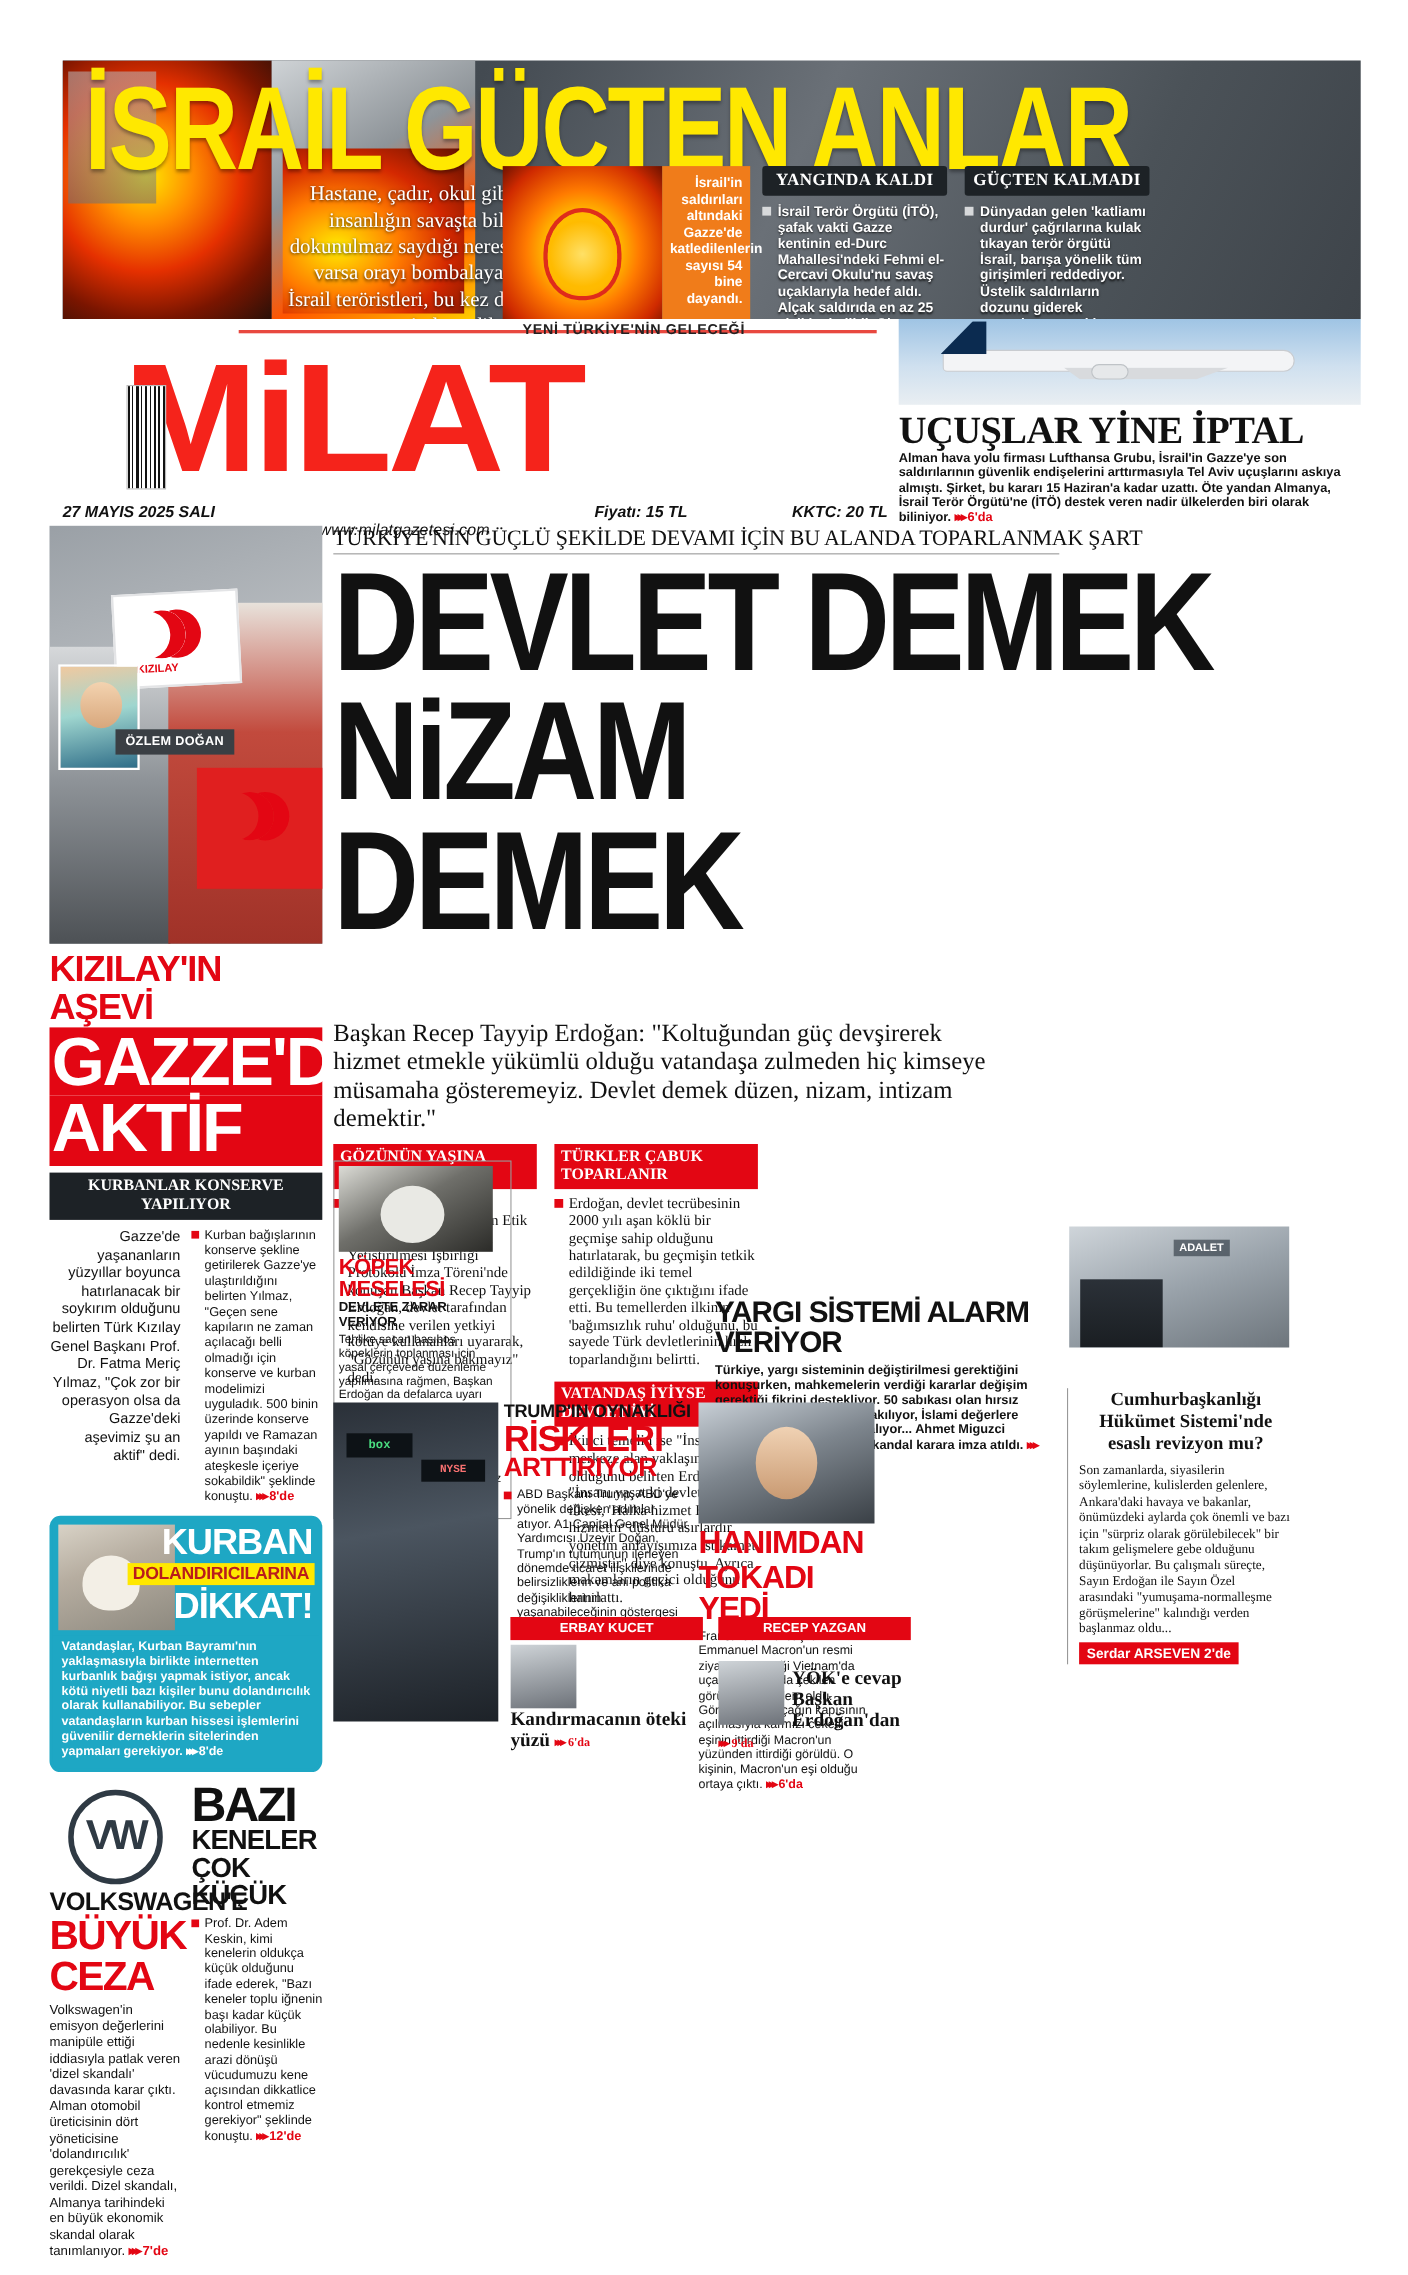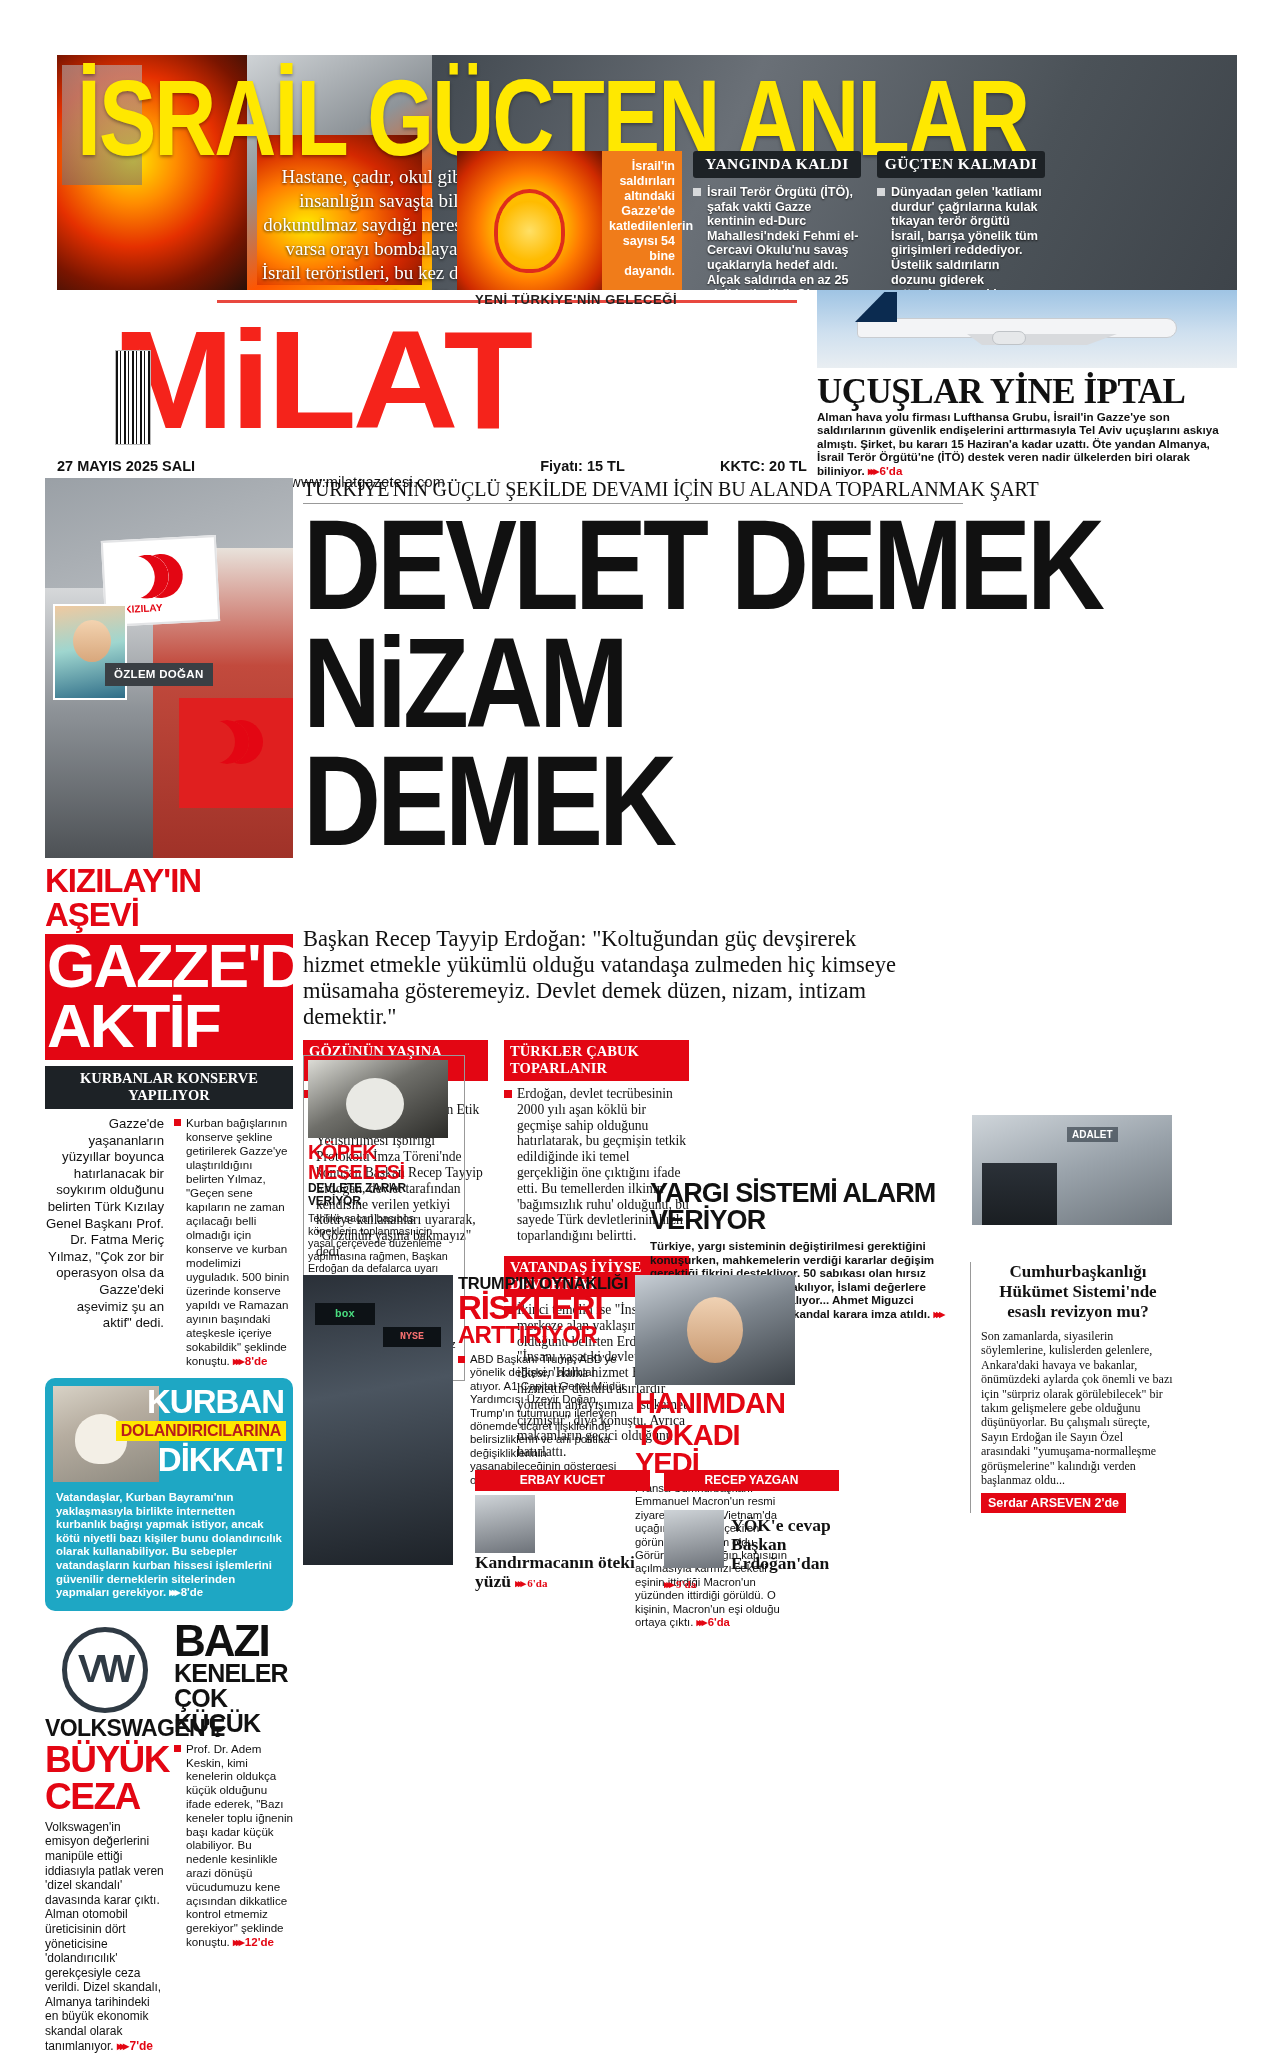--- a/index.html
+++ b/index.html
@@ -100,21 +100,21 @@
     background-image:repeating-linear-gradient(90deg,#111 0 2px,#fff 2px 4px,#111 4px 5px,#fff 5px 8px);
   }
   .mast-slogan{
     position:absolute; left:418px; top:-8px;
     font-family:"Liberation Sans", sans-serif; font-weight:bold;
     font-size:13px; letter-spacing:.6px; color:#222;
   }
   .inforow{
     position:absolute; left:57px; top:442px; width:750px;
     display:flex; justify-content:space-between; align-items:center;
-    font-family:"Liberation Sans", sans-serif; font-size:14.5px; font-weight:bold; color:#111;
+    font-family:"Liberation Sans", sans-serif; font-size:14.5px; font-weight:bold; color:#111;font-style:italic;
   }
   .inforow .web{ font-weight:normal; letter-spacing:.2px;margin-top:32px; }
 
   
   .planebox{ position:absolute; left:817px; top:290px; width:420px; height:170px; }
   .plane-img{
     position:absolute; left:0; top:0; width:420px; height:78px;
     background:linear-gradient(180deg,#9fc4e4 0%,#cfe0ef 55%,#e9eef2 100%);
     overflow:hidden;
   }
@@ -340,21 +340,21 @@
   .hanim-img{ width:160px; height:110px; background:linear-gradient(160deg,#c8cfd6 0%,#7d858d 45%,#3a4046 100%); position:relative; }
   .hanim-img::after{ content:""; position:absolute; left:52px; top:22px; width:56px; height:66px; border-radius:50%; background:linear-gradient(180deg,#f0d2b4,#c99a72); }
   .hanim-t{ color:#e30613; font:bold 29px/28px "Liberation Sans",sans-serif; letter-spacing:-1px; margin-top:4px; }
   .hanim-body{ font:11.3px/13.4px "Liberation Sans",sans-serif; color:#111; margin-top:5px; }
 
   .cumhur{ position:absolute; left:970px; top:1262px; width:205px; border-left:1px solid #999; padding-left:10px; }
   .cumhur-t{ font:bold 17px/20px "Liberation Serif",serif; color:#111; text-align:center; }
   .cumhur-b{ font:12px/14.4px "Liberation Serif",serif; color:#111; margin-top:7px; }
   .serdar{ background:#e30613; color:#fff; font:bold 12.5px "Liberation Sans",sans-serif; padding:3px 7px; display:inline-block; margin-top:6px; }
 
-  .cols2{ position:absolute; left:311px; top:1470px; width:660px; display:flex; gap:14px; }
+  .cols2{ position:absolute; left:300px; top:1470px; width:660px; display:flex; gap:14px; }
   .colbox{ width:175px; }
   .colbox .namebar{ background:#e30613; color:#fff; text-align:center; font:bold 12px "Liberation Sans",sans-serif; padding:3px 0 4px; }
   .colbox .face{ width:60px; height:58px; background:linear-gradient(170deg,#cfd4d8,#6d7279); float:left; margin-right:7px; }
   .colbox .ctitle{ font:bold 17.5px/19px "Liberation Serif",serif; color:#111; padding-top:6px; }
   .tiny{ font-size:11px; }
 </style>
 </head>
 <body>
 
 <div class="page">

